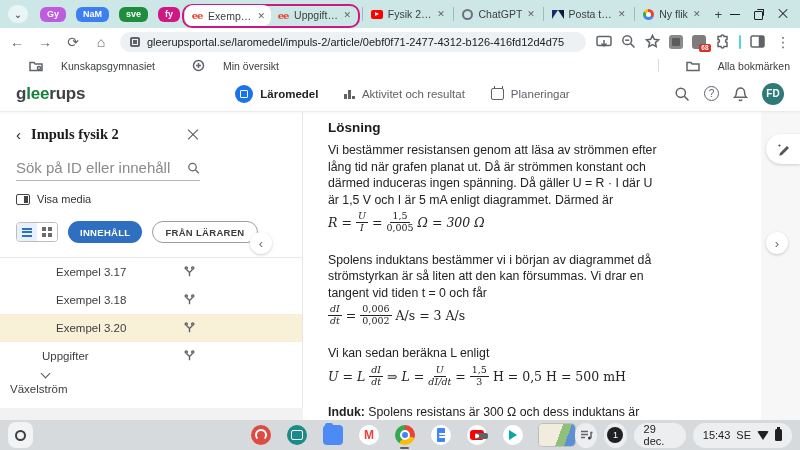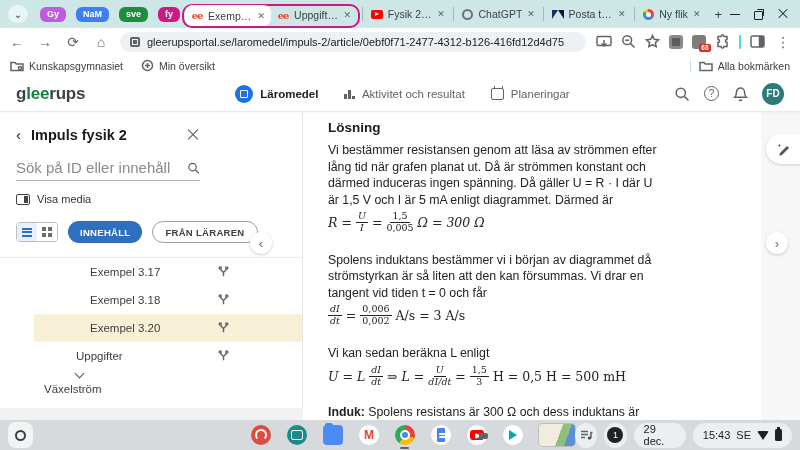--- a/index.html
+++ b/index.html
@@ -47,21 +47,21 @@
   .tb-right { display:flex; align-items:center; gap:9px; }
   svg.lineicon { stroke:#5f6368; fill:none; stroke-width:1.5; }
   .ext-badge { position:relative; width:14px; height:14px; background:#7d7d7d; border-radius:3px; }
   .ext-badge .bdg { position:absolute; right:-5px; bottom:-3px; background:#d93025; color:#fff; font-size:6.5px; font-weight:bold; padding:0.5px 2px; border-radius:2px; }
   .ext-gray { width:14px; height:14px; background:#8a8a8a; border-radius:3px; position:relative; }
   .ext-gray:before { content:""; position:absolute; inset:3px; background:#5c5c5c; border-radius:1px; }
   .teal-bar { width:2.5px; height:14px; background:#4fd8d8; border-radius:2px; }
 
   
   .bookmarks { height:21px; background:#fff; display:flex; align-items:center; padding:0 10px; font-size:10.5px; color:#3c4043; gap:18px; }
-  .bm { display:flex; align-items:center; gap:5px; }
+  .bm { display:flex; align-items:center; gap:18px;margin-left:19px; }
   .bm-right { margin-left:auto; display:flex; align-items:center; gap:8px; }
   .bm-sep { width:1px; height:13px; background:#c9e2e2; }
 
   
   .app-header { height:36px; background:#fff; border-bottom:1px solid #ebebeb; display:flex; align-items:center; padding:0 16px; box-shadow:0 1px 2px rgba(0,0,0,.04); position:relative; z-index:5; }
   .logo { font-size:17px; font-weight:bold; color:#3f4346; letter-spacing:-0.2px; }
   .logo .red { color:#15803d; }
   .hnav { display:flex; align-items:center; gap:26px; margin-left:150px; }
   .hnav-item { display:flex; align-items:center; gap:7px; font-size:11.5px; color:#5f6368; }
   .hnav-item.active { color:#202124; font-weight:bold; }
@@ -73,21 +73,21 @@
   .cal-ico:before { content:""; position:absolute; top:-3px; left:2px; width:2px; height:3px; border-left:1.5px solid #5f6368; border-right:1.5px solid #5f6368; width:7px; }
   .h-right { margin-left:auto; display:flex; align-items:center; gap:14px; }
   .qmark { width:15px; height:15px; border:1.5px solid #5f6368; border-radius:50%; color:#5f6368; font-size:10px; display:flex; align-items:center; justify-content:center; }
   .avatar { width:22px; height:22px; border-radius:50%; background:#2d7a78; color:#fff; font-size:10px; font-weight:bold; display:flex; align-items:center; justify-content:center; }
 
   
   .content { height:308px; background:#f2f2f2; position:relative; display:flex; }
   .sidebar { width:303px; background:#fff; height:296px; border-right:1px solid #e6e6e6; padding-top:14px; flex:none; }
   .sb-head { display:flex; align-items:center; padding:0 16px; width:215px; }
   .sb-back { color:#202124; font-size:15px; margin-right:10px; }
-  .sb-title { font-size:14.5px; font-weight:bold; color:#1b1b1b; }
+  .sb-title { font-size:14.5px; font-weight:bold; color:#1b1b1b;font-family:Liberation Serif, serif; }
   .sb-close { margin-left:auto; position:relative; width:12px; height:12px; }
   .sb-close:before,.sb-close:after{ content:""; position:absolute; left:-1px; top:5px; width:14px; border-top:1.5px solid #555; }
   .sb-close:before{ transform:rotate(45deg);} .sb-close:after{ transform:rotate(-45deg);}
   .sb-search { margin:16px 16px 0; width:184px; border-bottom:1px solid #b5b5b5; display:flex; align-items:center; padding-bottom:4px; }
   .sb-search input { border:none; outline:none; font-size:15px; color:#444; width:100%; font-family:"Liberation Sans",sans-serif; }
   .sb-search input::placeholder { color:#8a8a8a; }
   .media-row { display:flex; align-items:center; gap:7px; margin:12px 16px 0; font-size:11px; color:#333; }
   .media-ico { width:14px; height:11px; border:1.5px solid #444; border-radius:2px; position:relative; }
   .media-ico:before { content:""; position:absolute; right:1px; top:1px; bottom:1px; width:4px; background:#444; }
   .sb-controls { display:flex; align-items:center; gap:10px; margin:16px 16px 0; }
@@ -95,21 +95,21 @@
   .vt-btn { width:20px; height:18px; display:flex; align-items:center; justify-content:center; background:#fff; }
   .vt-btn.sel { background:#e8f0fe; }
   .list-glyph { display:flex; flex-direction:column; gap:1.5px; }
   .list-glyph i { width:10px; height:2px; background:#2e6fc0; display:block; }
   .grid-glyph { display:grid; grid-template-columns:4px 4px; gap:1.5px; }
   .grid-glyph i { width:4px; height:4px; background:#6b6b6b; display:block; }
   .pill { height:22px; border-radius:12px; font-size:9.5px; font-weight:bold; display:flex; align-items:center; padding:0 12px; letter-spacing:.3px; }
   .pill-primary { background:#2e6fc0; color:#fff; }
   .pill-outline { background:#fff; color:#3c3c3c; border:1px solid #9e9e9e; }
   .sb-list { margin-top:14px; border-top:1px solid #e9e9e9; }
-  .sb-item { height:28px; display:flex; align-items:center; font-size:11.5px; color:#3d3d3d; position:relative;margin-left:34px; }
+  .sb-item { height:28px; display:flex; align-items:center; font-size:11.5px; color:#3d3d3d; position:relative; }
   .sb-item .lbl2 { padding-left:56px; }
   .sb-item .lbl1 { padding-left:42px; }
   .sb-item .lbl0 { padding-left:10px; display:flex; align-items:center; gap:6px;flex-direction:column; }
   .sb-item.hl { background:#f8f1d7; }
   .fork { position:absolute; left:183px; top:7px; }
   .chev-down { width:7px; height:7px; border-left:1.5px solid #555; border-bottom:1.5px solid #555; transform:rotate(-45deg); margin-top:-3px; margin-left:14px; }
 
   .main { width:458px; background:#fff; height:308px; padding:8px 28px 0 25px; flex:none; overflow:hidden; }
   .main h2 { font-size:13.5px; color:#1b1b1b; margin-bottom:7px; }
   .main p { font-size:12.3px; line-height:16.5px; color:#232323; width:330px; }

